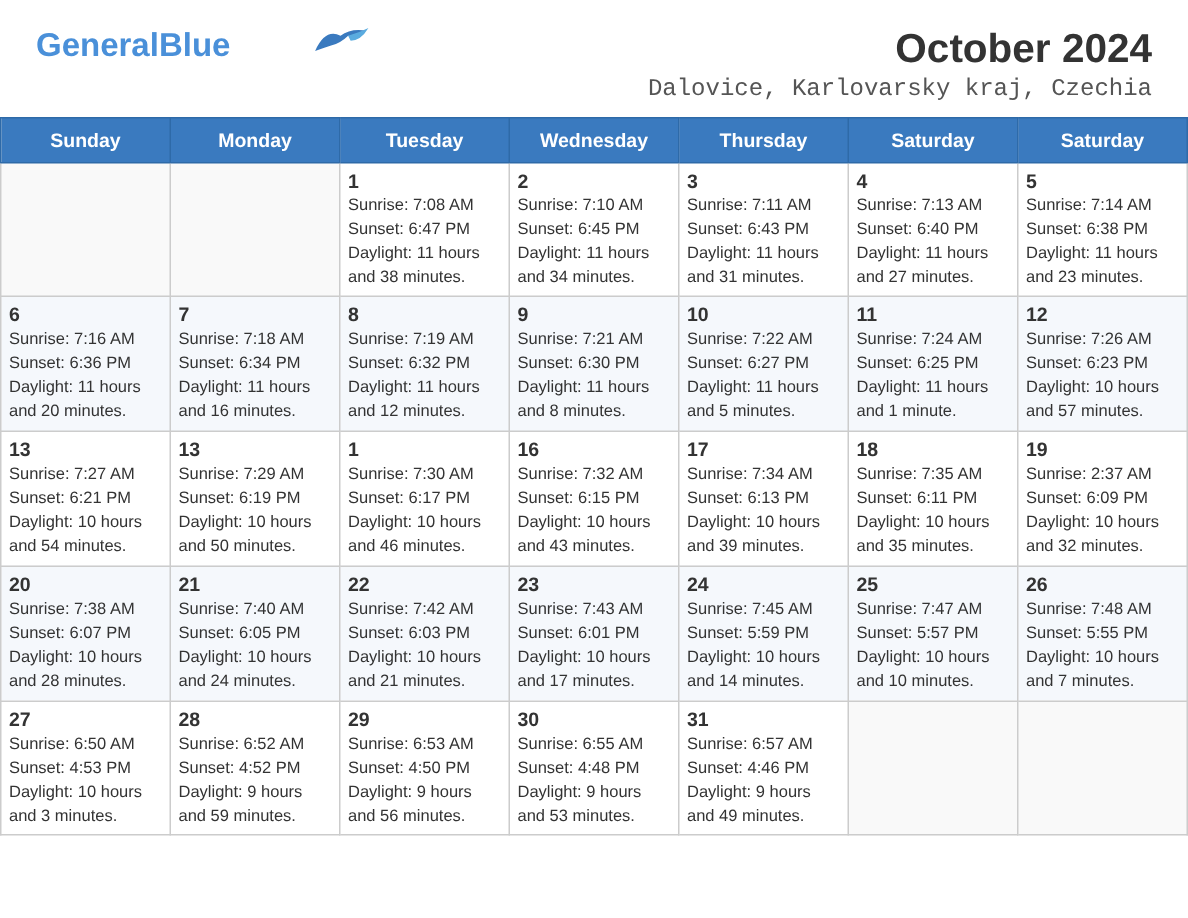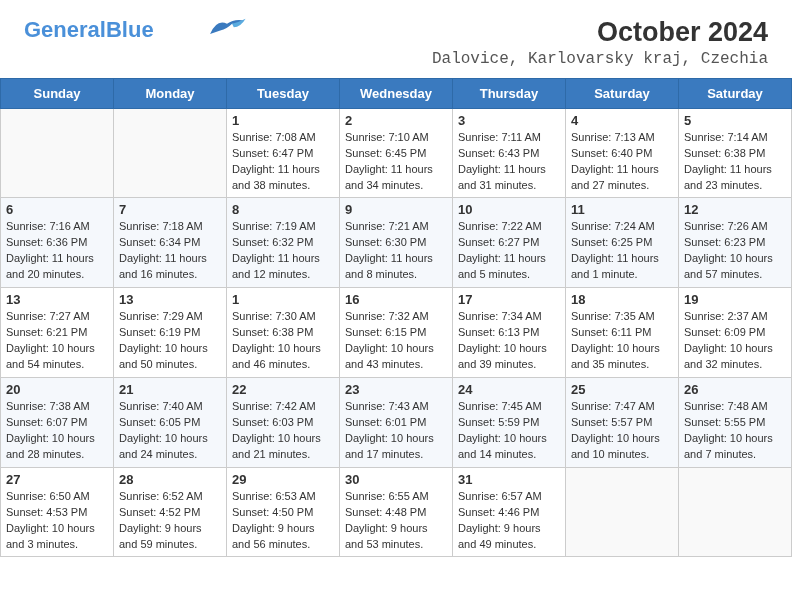--- a/index.html
+++ b/index.html
@@ -214,21 +214,21 @@
         </td>
         <td>
           <span class="day-num">13</span>
           <div class="day-info">Sunrise: 7:29 AM
 Sunset: 6:19 PM
 Daylight: 10 hours and 50 minutes.</div>
         </td>
         <td>
           <span class="day-num">1</span>
           <div class="day-info">Sunrise: 7:30 AM
-Sunset: 6:38 PM
+Sunset: 6:17 PM
 Daylight: 10 hours and 46 minutes.</div>
         </td>
         <td>
           <span class="day-num">16</span>
           <div class="day-info">Sunrise: 7:32 AM
 Sunset: 6:15 PM
 Daylight: 10 hours and 43 minutes.</div>
         </td>
         <td>
           <span class="day-num">17</span>

